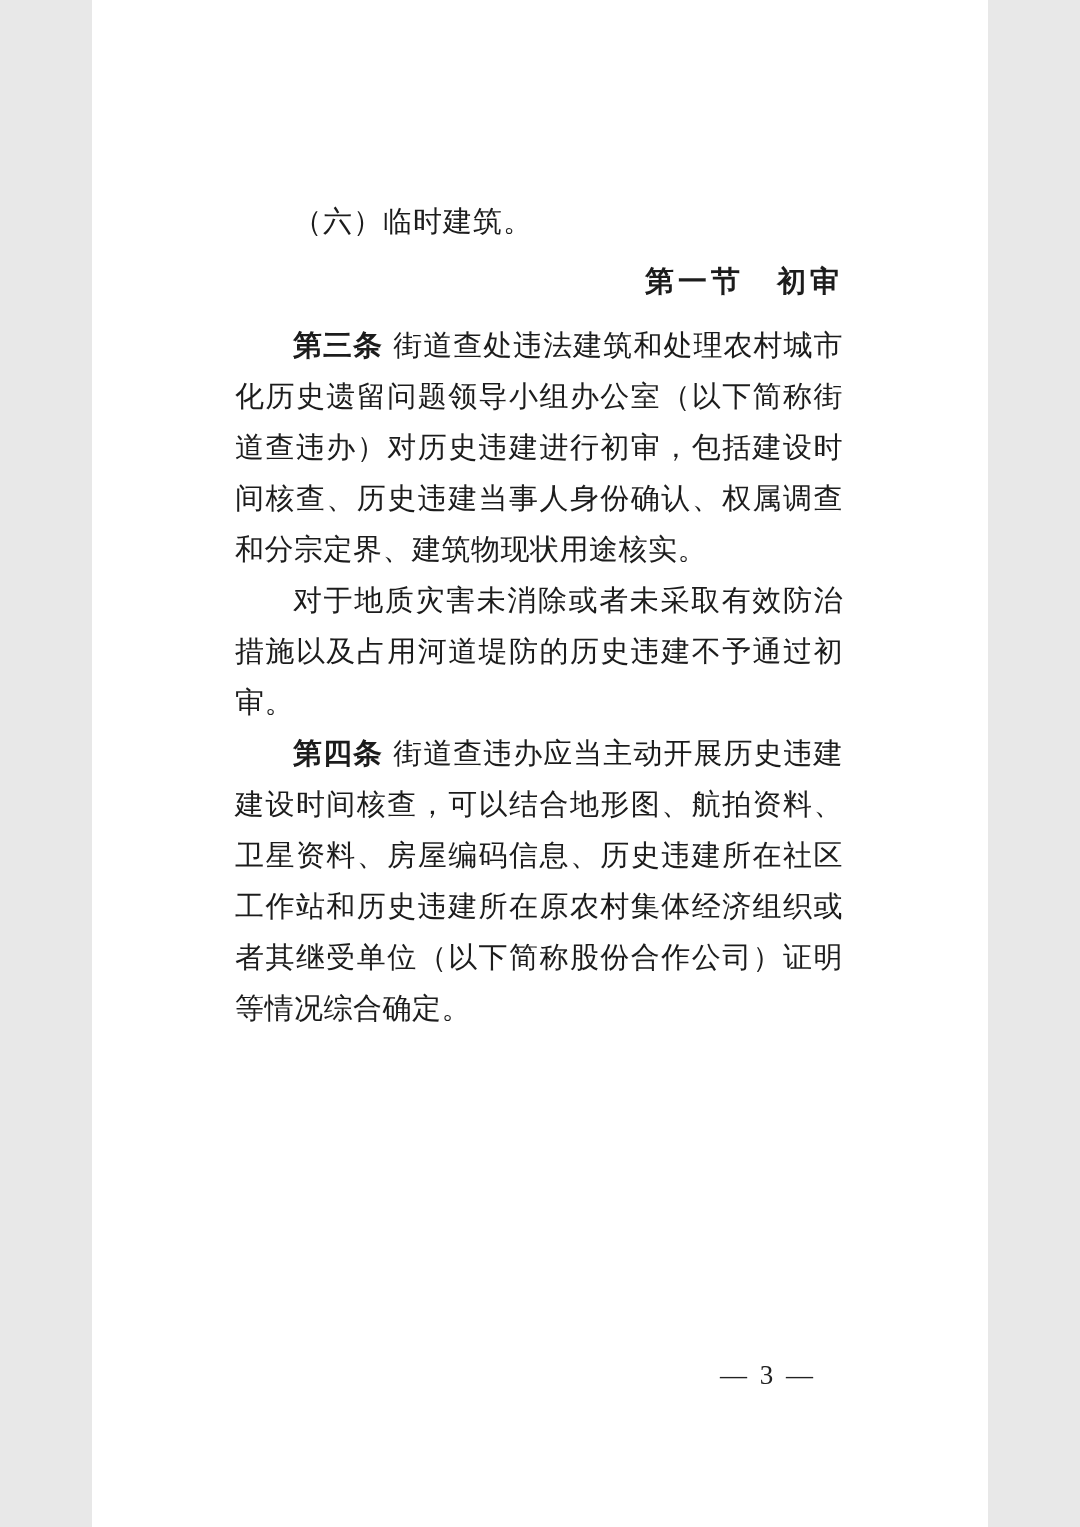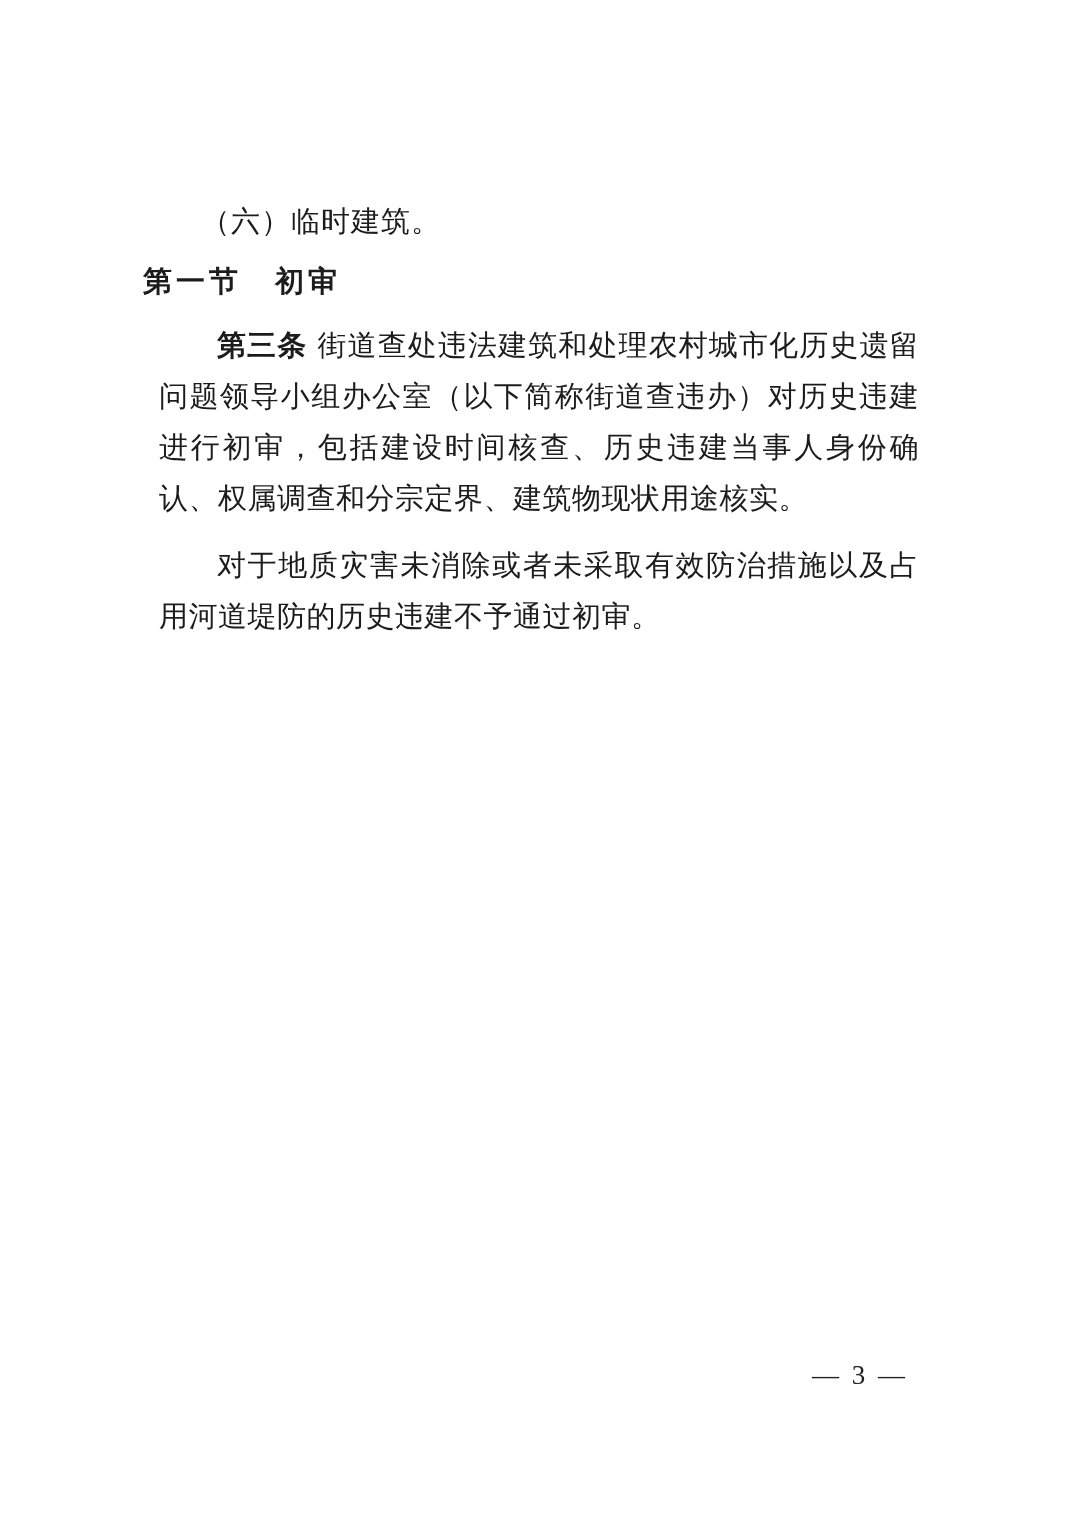--- a/index.html
+++ b/index.html
@@ -2,21 +2,21 @@
 <html><head>
 <meta charset="utf-8">
 <style>
   html, body {
     margin: 0;
     padding: 0;
     background: #e8e8e8;
   }
   .page {
     position: relative;
-    width: 1080px;
+    width: 896px;
     height: 1527px;
     margin: 0 auto;
     background: #ffffff;
     color: #1c1c1c;
     font-family: "Liberation Serif", "DejaVu Serif", serif;
     overflow: hidden;
   }
   .content {
     position: absolute;
     left: 143px;
@@ -34,30 +34,30 @@
     margin: 57px 0 0 0;
     text-align: center;
     font-family: "Liberation Sans", "DejaVu Sans", sans-serif;
     font-weight: bold;
     font-size: 31px;
     line-height: 38px;
     letter-spacing: 2px;
   }
   .section {
     margin: 16px 0 0 0;
-    text-align: left;
+    text-align: right;
     font-size: 29px;
     line-height: 36px;
     letter-spacing: 4px;
   }
   .bodytext {
     margin-top: 21px;
   }
   p.para {
-    margin: 16px;
+    margin: 0;
     font-size: 29px;
     line-height: 51px;
     text-indent: 2em;
     text-align: justify;
     text-justify: inter-ideograph;
     letter-spacing: 0.5px;
   }
   p.para .lead {
     font-weight: bold;
     margin-right: 0.35em;
@@ -74,16 +74,17 @@
 </head>
 <body>
 
 <div class="page">
   <div class="content">
     <p class="intro">（六）临时建筑。</p>
     <h2 class="section">第一节　初审</h2>
     <div class="bodytext">
         <p class="para"><span class="lead">第三条</span><span>街道查处违法建筑和处理农村城市化历史遗留问题领导小组办公室（以下简称街道查违办）对历史违建进行初审，包括建设时间核查、历史违建当事人身份确认、权属调查和分宗定界、建筑物现状用途核实。</span></p>
         <p class="para"><span>对于地质灾害未消除或者未采取有效防治措施以及占用河道堤防的历史违建不予通过初审。</span></p>
+        <p class="para"><span class="lead">第四条</span><span>街道查违办应当主动开展历史违建建设时间核查，可以结合地形图、航拍资料、卫星资料、房屋编码信息、历史违建所在社区工作站和历史违建所在原农村集体经济组织或者其继受单位（以下简称股份合作公司）证明等情况综合确定。</span></p>
       </div>
   </div>
   <div class="footer">— 3 —</div>
 </div>
 
 </body></html>

